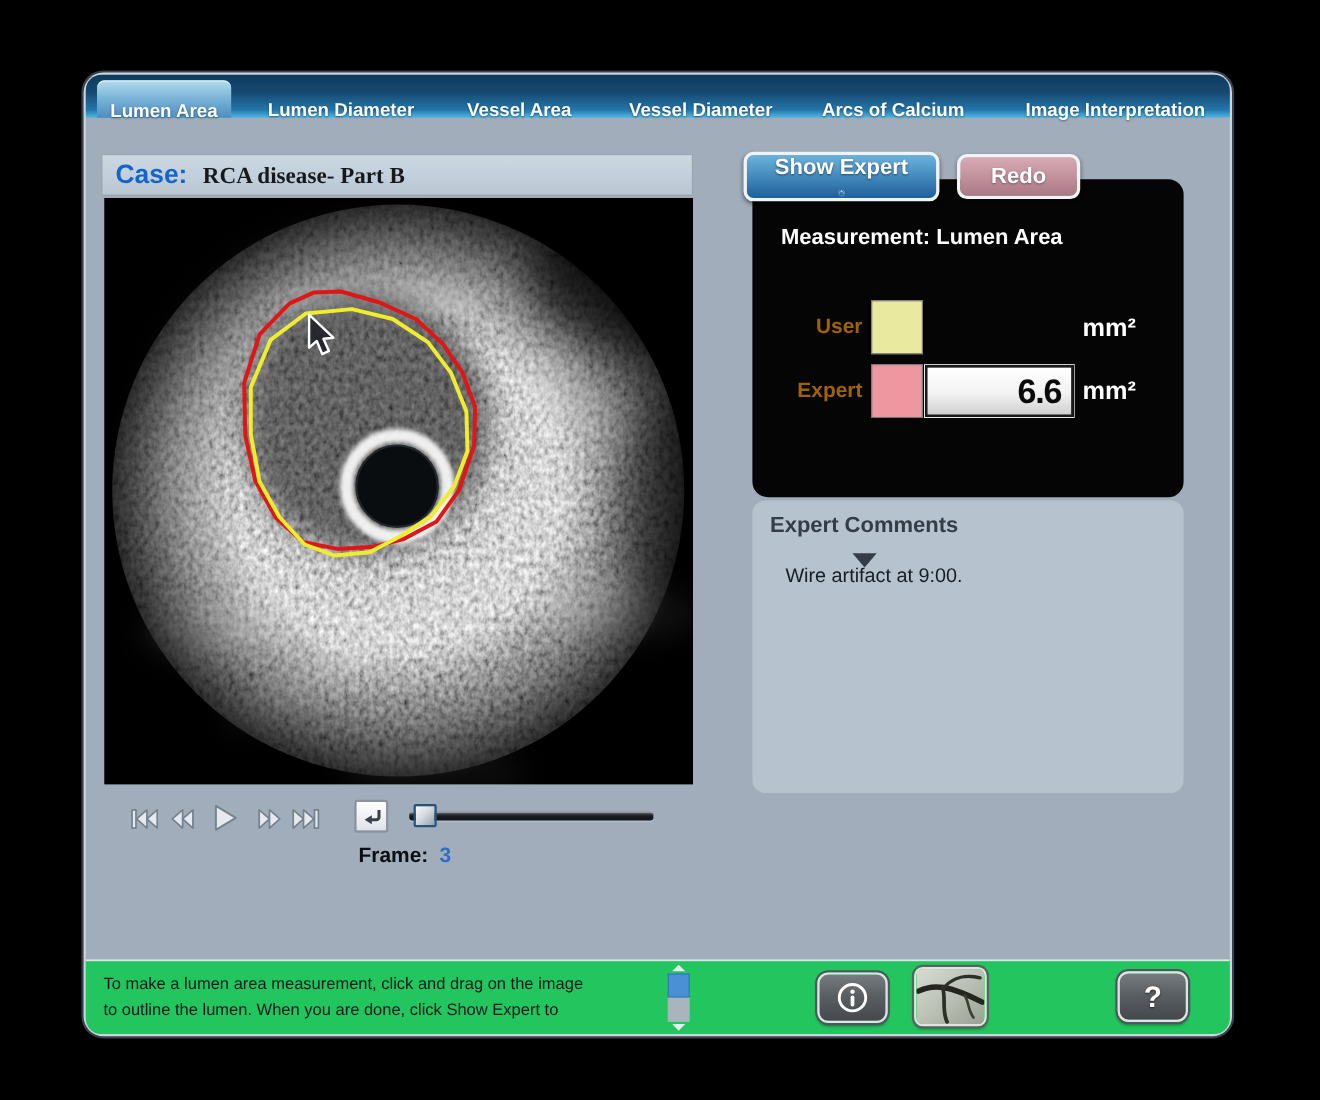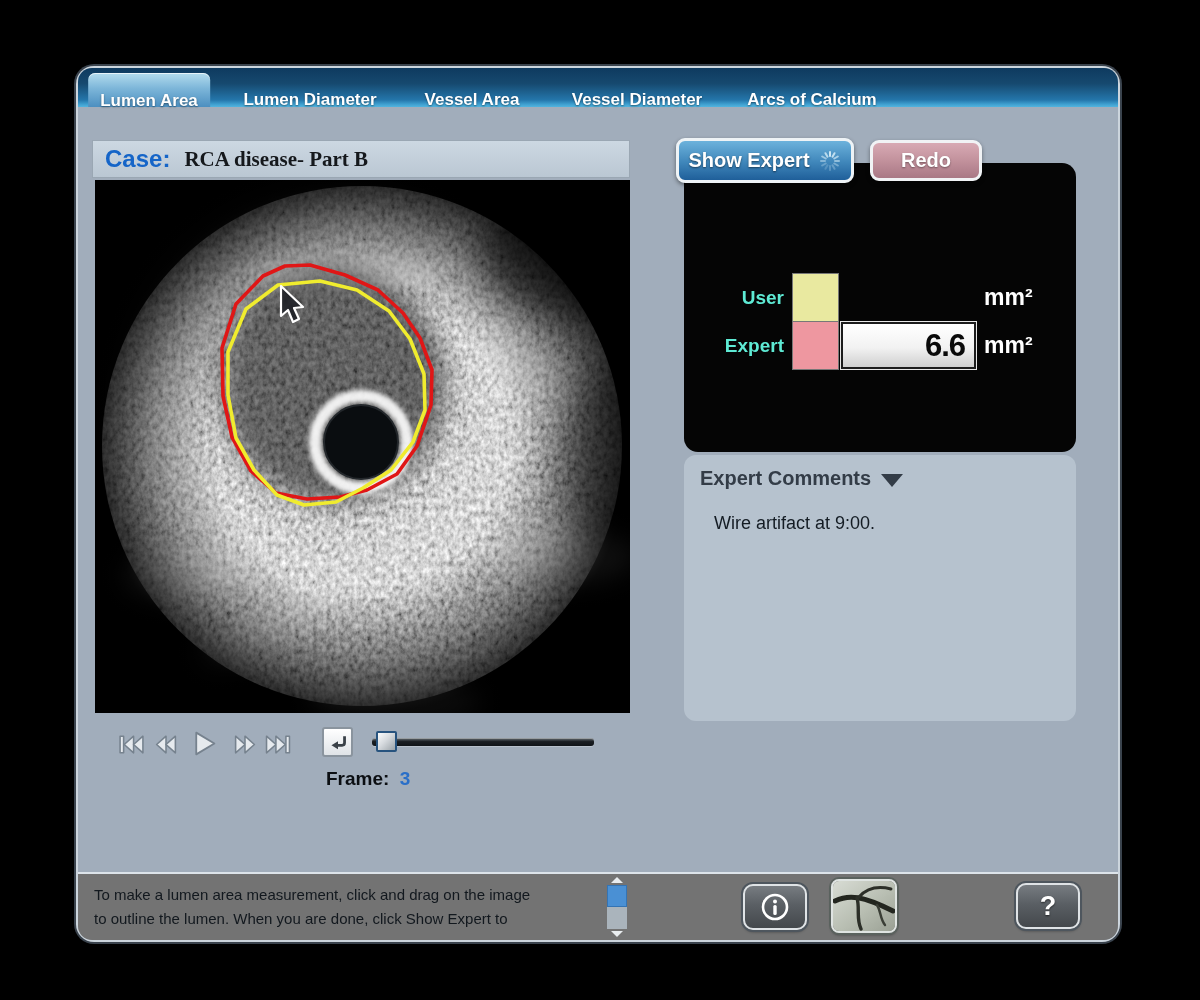--- a/index.html
+++ b/index.html
@@ -47,56 +47,56 @@
   .frame-row { position:absolute; left:222px; top:700px; font-size:19px; }
   .frame-label { color:#0b0e12; font-weight:bold;margin-left:26px; }
   .frame-value { color:#2a6fc8; font-weight:bold; margin-left:5px; }
 
   
   .btn-show-expert { position:absolute; left:598px; top:70px; width:178px; height:45px;
         border:3px solid #eef3f6; border-radius:9px;
         background:linear-gradient(#6cb2dc 0%, #3f86ba 55%, #1f5f9a 100%);
         color:#fff; font-weight:bold; font-size:20px; text-shadow:0 1px 2px rgba(0,0,0,.5);
         display:flex; align-items:center; justify-content:center; gap:8px;
-        box-shadow:0 2px 4px rgba(0,0,0,.45); cursor:pointer; z-index:3; }
+        box-shadow:0 2px 4px rgba(0,0,0,.45); cursor:pointer; z-index:3;flex-direction:column; }
   .btn-redo { position:absolute; left:792px; top:72px; width:112px; height:41px;
         border:3px solid #f1f3f5; border-radius:9px;
         background:linear-gradient(#d8aab4 0%, #c08f9a 55%, #a97885 100%);
         color:#fff; font-weight:bold; font-size:20px; text-shadow:0 1px 2px rgba(0,0,0,.4);
         display:flex; align-items:center; justify-content:center;
         box-shadow:0 2px 4px rgba(0,0,0,.4); cursor:pointer; z-index:3; }
 
   .meas-panel { position:absolute; left:606px; top:95px; width:392px; height:289px;
         background:#050505; border-radius:14px; z-index:1; }
   .meas-title { position:absolute; left:26px; top:42px; color:#fff; font-weight:bold; font-size:20px; }
   .meas-row { position:absolute; left:0; width:392px; height:49px; }
-  .meas-row.user { top:110px; } .meas-row.expert { top:158px;padding-left:44px; }
-  .meas-label { position:absolute; left:0; top:0; width:100px; height:49px; color:#5eead4;
+  .meas-row.user { top:110px; } .meas-row.expert { top:168px;padding-left:44px; }
+  .meas-label { position:absolute; left:0; top:0; width:100px; height:49px; color:#a16207;
         font-weight:bold; font-size:19px; text-align:right; line-height:49px; }
   .meas-swatch { position:absolute; left:108px; top:0; width:47px; height:49px; border:1px solid #777; }
   .meas-swatch.user { background:#e9e9a0; } .meas-swatch.expert { background:#ee97a0; }
   .meas-valuebox { position:absolute; left:157px; top:1px; width:135px; height:47px;
         background:linear-gradient(#ffffff 0%, #f2f2f2 55%, #cfcfcf 100%);
         border:2px solid #1c1c1c; box-shadow:0 0 0 1px #e8e8e8;
         color:#0a0a0a; font-weight:bold; font-size:31px; letter-spacing:-1px;
         text-align:right; line-height:43px; padding-right:9px; }
   .meas-unit { position:absolute; left:300px; top:0; height:49px; line-height:49px;
         color:#fff; font-weight:bold; font-size:23px; }
 
   .comments-panel { position:absolute; left:606px; top:387px; width:392px; height:266px;
         background:#b6c2ce; border-radius:12px; }
   .comments-header { position:absolute; left:16px; top:12px; color:#333c47; font-weight:bold;
-        font-size:20px; display:flex; align-items:center; gap:10px; cursor:pointer; }
+        font-size:20px; display:flex; align-items:center; gap:10px; cursor:pointer;flex-direction:column; }
   .tri-down { width:0; height:0; border-left:11px solid transparent; border-right:11px solid transparent;
         border-top:13px solid #333c47; margin-top:3px; }
   .comments-body { position:absolute; left:30px; top:58px; color:#141c24; font-size:18px; }
 
   
   .footer { position:absolute; left:0; top:804px; width:1040px; height:68px;
-        background:#737373; border-top:2px solid #dde4ea; border-radius:0 0 14px 14px; }
+        background:#22c55e; border-top:2px solid #dde4ea; border-radius:0 0 14px 14px; }
   .instr { position:absolute; left:16px; top:9px; width:520px; color:#12181e; font-size:15px;
         line-height:24px; }
   .fscroll { position:absolute; left:528px; top:3px; width:22px; height:60px;
         display:flex; flex-direction:column; align-items:center; cursor:pointer; }
   .fscroll .up, .fscroll .down { width:0; height:0; border-left:6px solid transparent;
         border-right:6px solid transparent; }
   .fscroll .up { border-bottom:6px solid #e9edf0; margin-bottom:2px; }
   .fscroll .down { border-top:6px solid #e9edf0; margin-top:2px; }
   .fscroll .fthumb { width:20px; height:22px; background:#4a90d4; border:1px solid #3474b4; }
   .fscroll .ftrack { width:20px; height:22px; background:#aab4bc; }
@@ -116,20 +116,21 @@
 
 <div class="stage">
   <div class="window">
 
     <div class="tabbar">
       <div class="tab active" style="left:71px">Lumen Area</div>
       <div class="tab" style="left:232px">Lumen Diameter</div>
       <div class="tab" style="left:394px">Vessel Area</div>
       <div class="tab" style="left:734px">Arcs of Calcium</div>
       <div class="tab" style="left:559px">Vessel Diameter</div>
+      <div class="tab" style="left:936px">Image Interpretation</div>
     </div>
 
     <div class="casebar">
       <span class="case-label">Case:</span>
       <span class="case-title">RCA disease- Part B</span>
     </div>
 
     <div class="ivus">
       <svg width="535" height="533" viewBox="0 0 535 533">
         <defs>
@@ -257,20 +258,21 @@
           <line x1="4.2" y1="7.5" x2="7.7" y2="9.5" opacity="0.6"></line>
           <line x1="7.5" y1="4.2" x2="9.5" y2="7.7" opacity="0.8"></line>
         </g>
       </svg>
     </div>
     <div class="btn-redo">
       <span>Redo</span>
     </div>
 
     <div class="meas-panel">
+      <div class="meas-title">Measurement: Lumen Area</div>
 
       <div class="meas-row user">
         <div class="meas-label">User</div>
         <div class="meas-swatch user"></div>
         <div class="meas-unit">mm²</div>
       </div>
 
       <div class="meas-row expert">
         <div class="meas-label">Expert</div>
         <div class="meas-swatch expert"></div>

